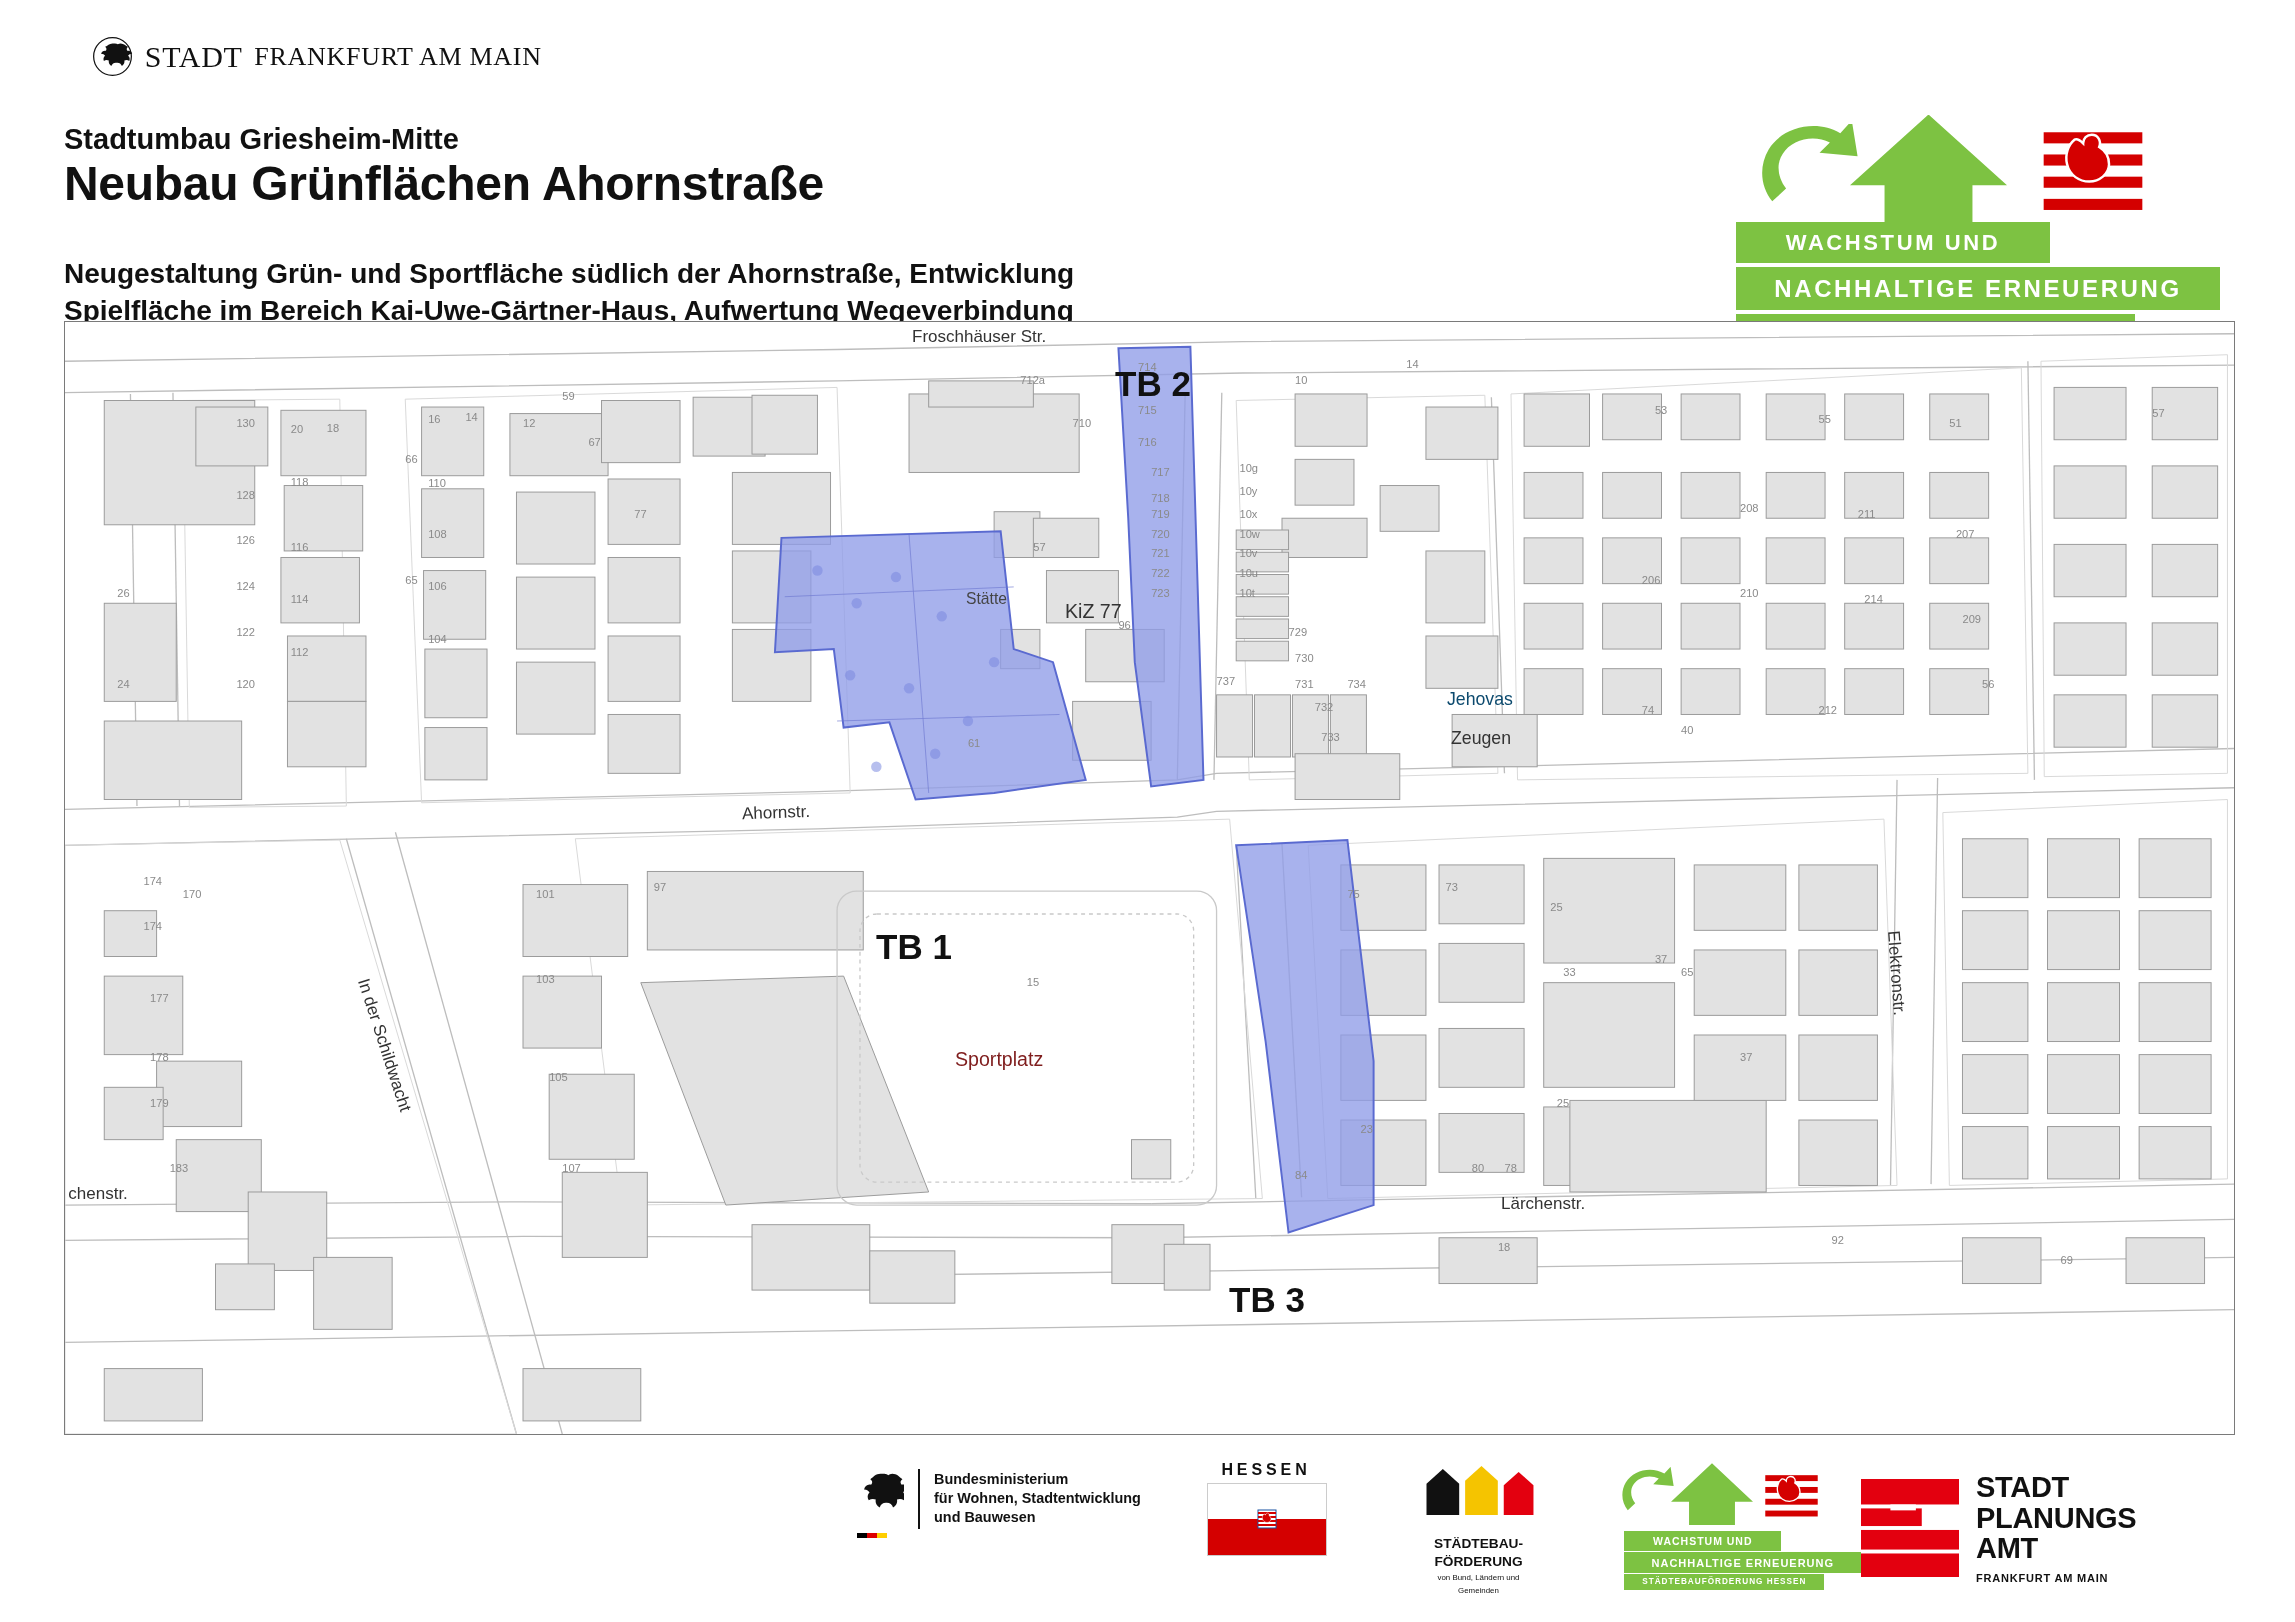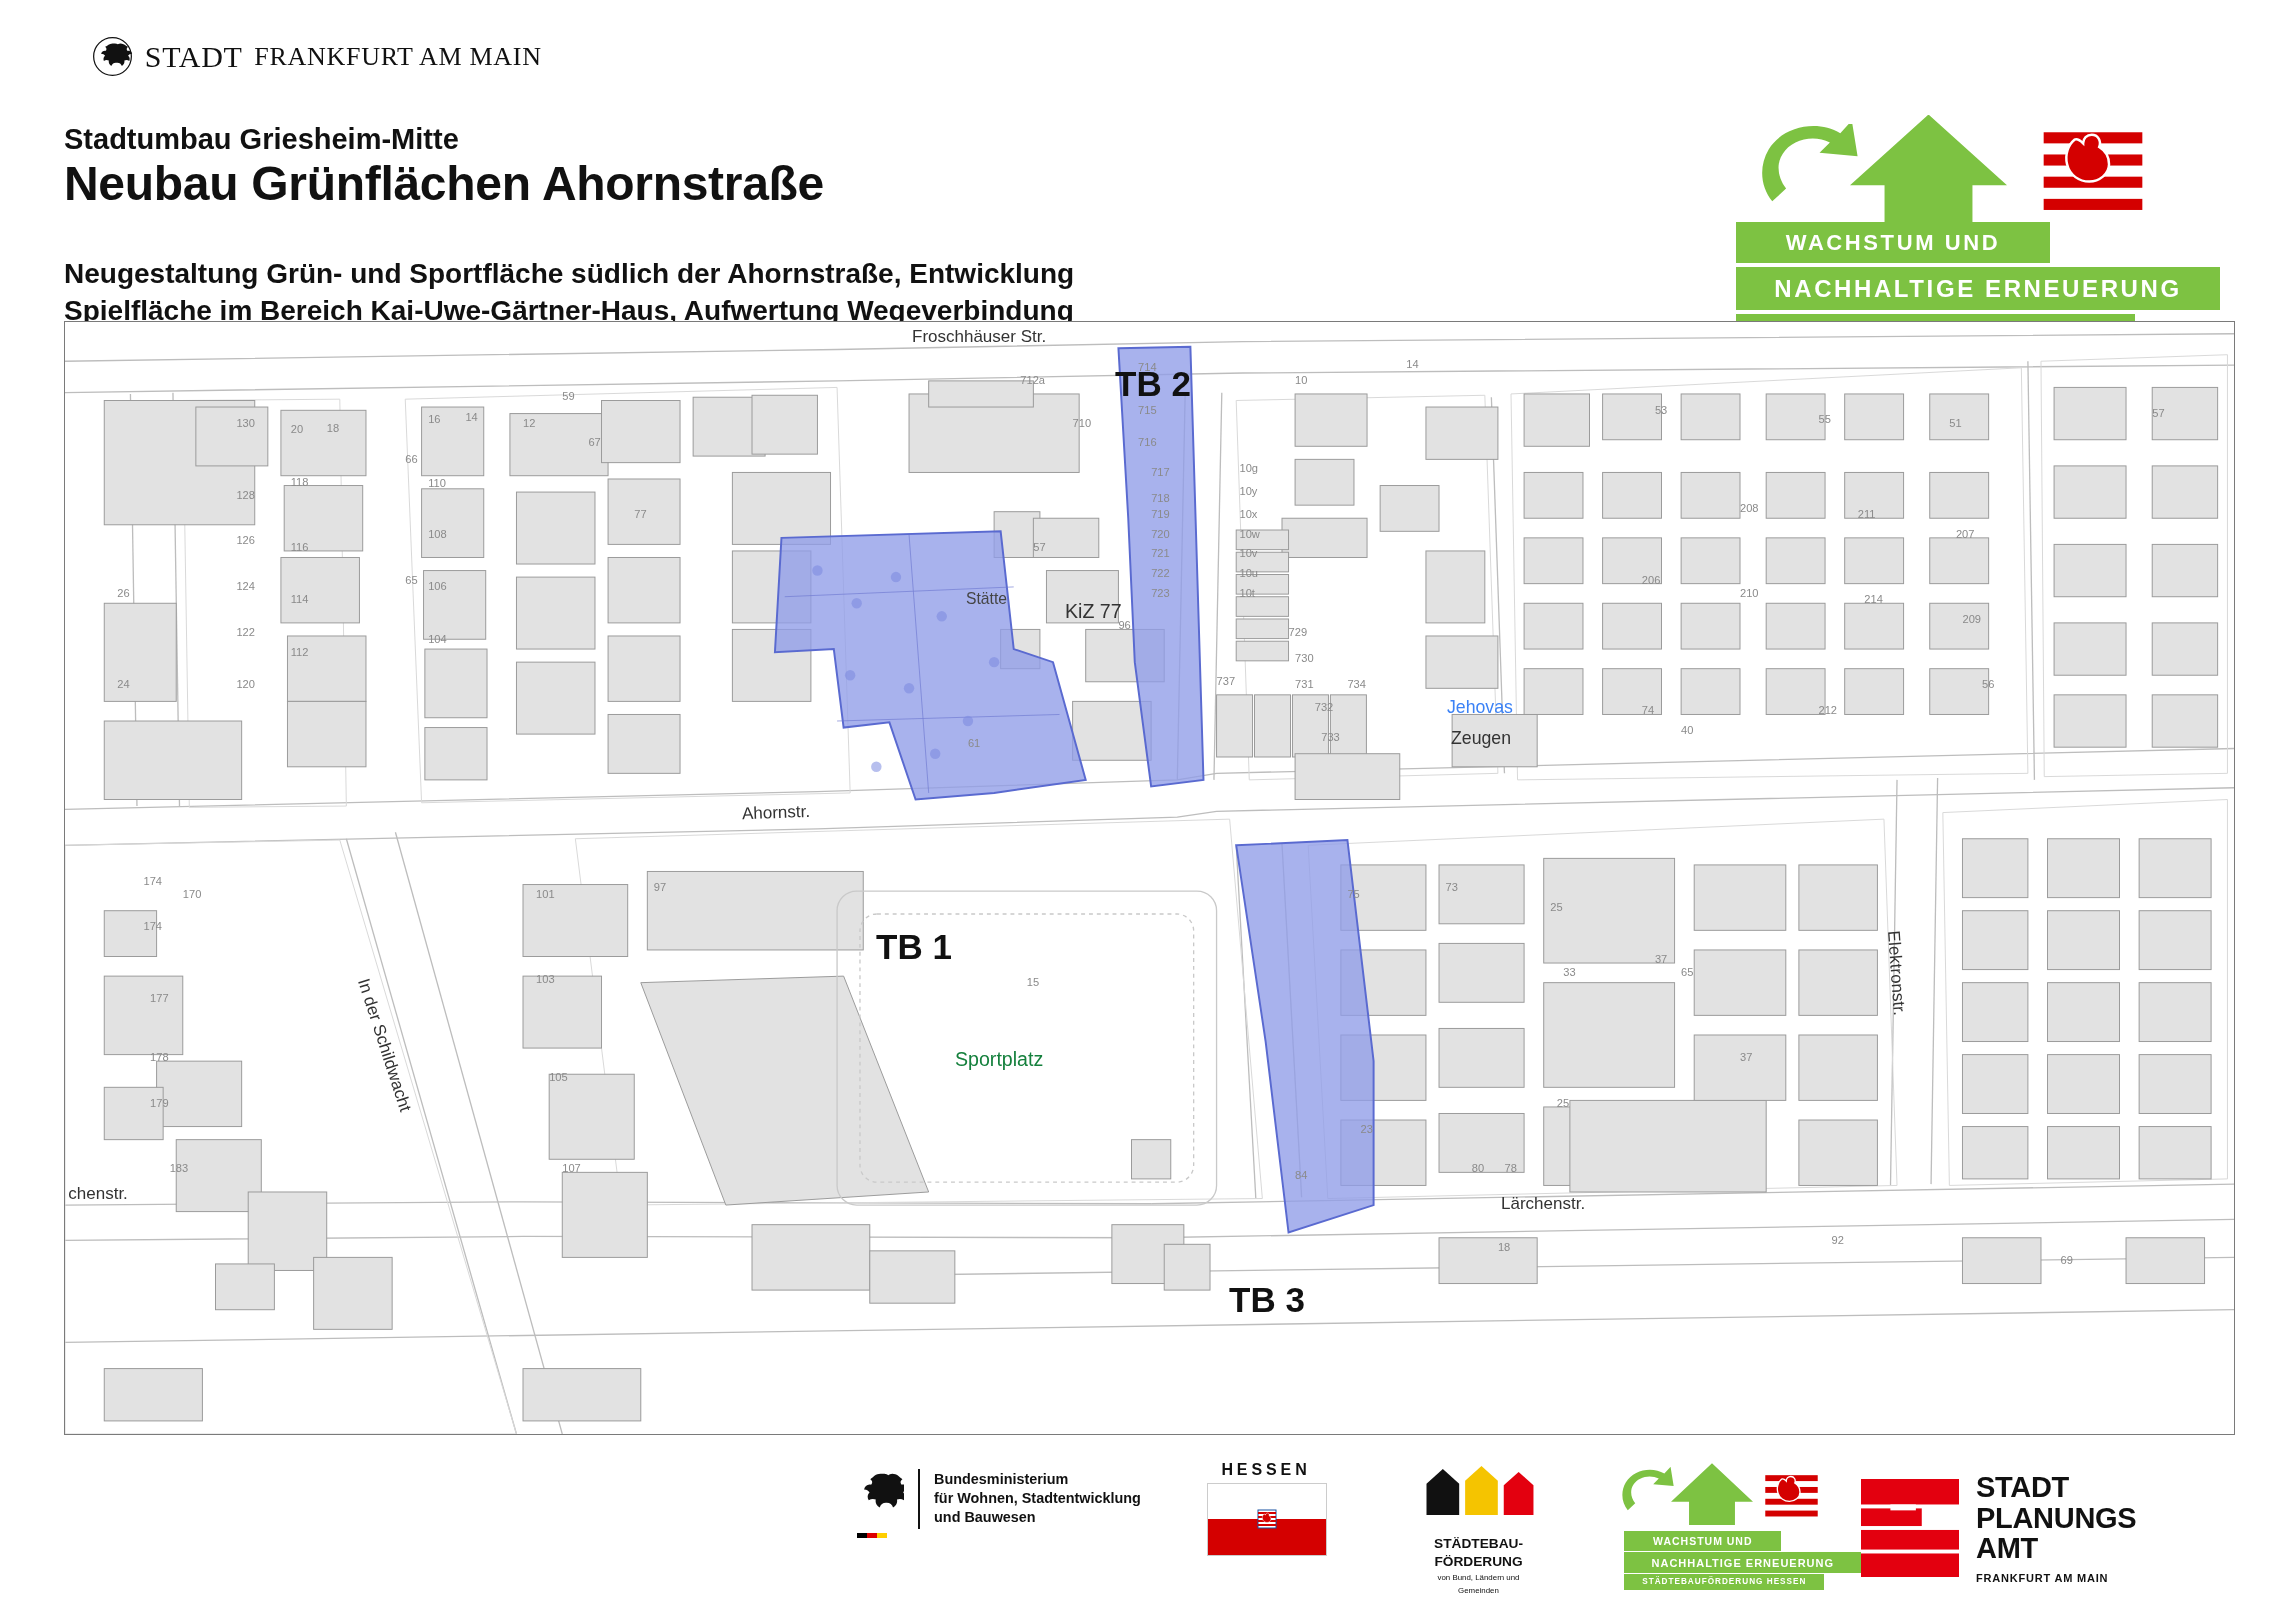--- a/index.html
+++ b/index.html
@@ -461,23 +461,23 @@
     </g>
   </svg>
 
   <div class="street-label" style="left:847px;top:5.2px;">Froschhäuser Str.</div>
   <div class="street-label" style="left:677px;top:481px;transform:rotate(-2deg);">Ahornstr.</div>
   <div class="street-label" style="left:307px;top:654px;transform:rotate(72deg);transform-origin:left top;">In der Schildwacht</div>
   <div class="street-label" style="left:1436px;top:860px;margin-top:12px;">Lärchenstr.</div>
   <div class="street-label" style="left:1838px;top:608px;transform:rotate(86deg);transform-origin:left top;">Elektronstr.</div>
   <div class="street-label" style="left:3.3px;top:862px;">chenstr.</div>
 
-  <div class="street-label" style="left:890px;top:726px;font-size:19.6px;color:#15803d;">Sportplatz</div>
+  <div class="street-label" style="left:890px;top:726px;font-size:19.6px;color:#7f1d1d;">Sportplatz</div>
   <div class="street-label" style="left:1000px;top:278px;font-size:19.6px;color:#333;">KiZ 77</div>
-  <div class="street-label" style="left:1382px;top:375px;font-size:17.7px;color:#3b82f6;">Jehovas</div>
+  <div class="street-label" style="left:1382px;top:367px;font-size:17.7px;color:#0c4a6e;">Jehovas</div>
   <div class="street-label" style="left:1386px;top:406px;font-size:17.7px;color:#333;">Zeugen</div>
   <div class="street-label" style="left:901px;top:268px;font-size:15.7px;color:#444;">Stätte</div>
 
   <div class="tb-label" id="tb1">TB 1</div>
   <div class="tb-label" id="tb2">TB 2</div>
   <div class="tb-label" id="tb3">TB 3</div>
 </div>
 
 <div class="footer">
 

